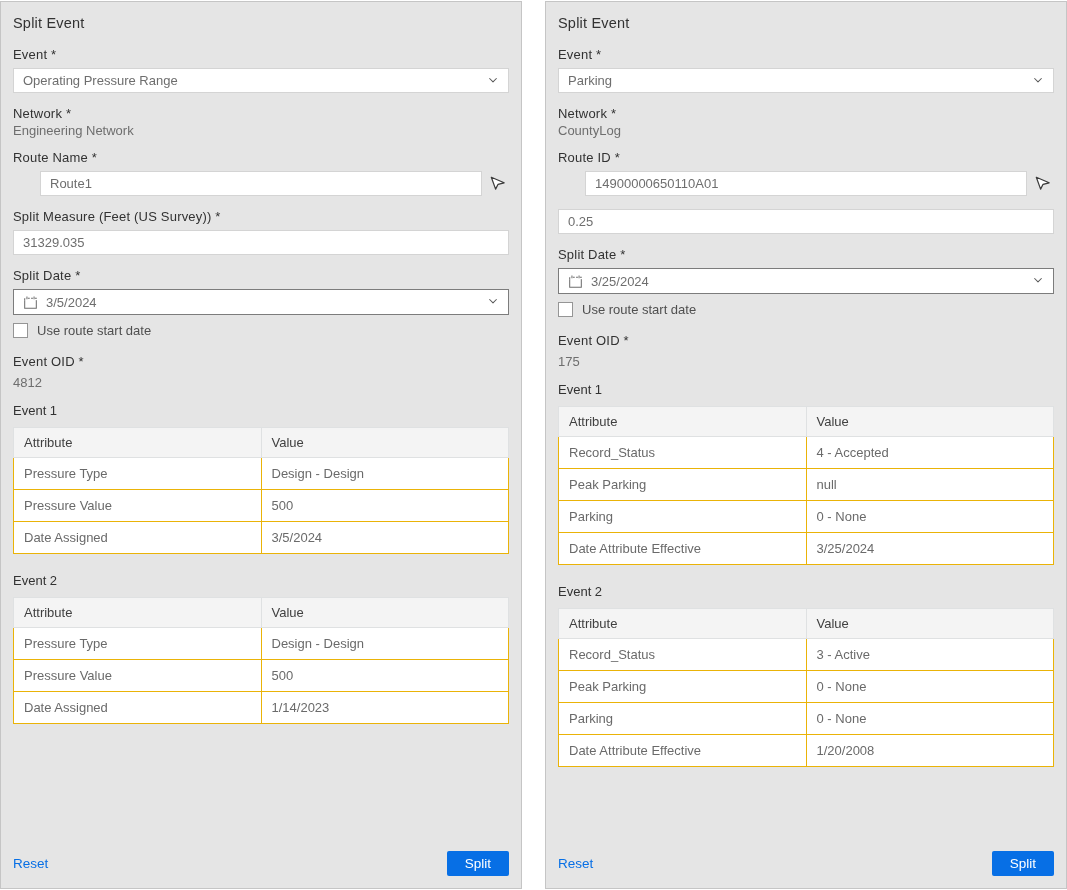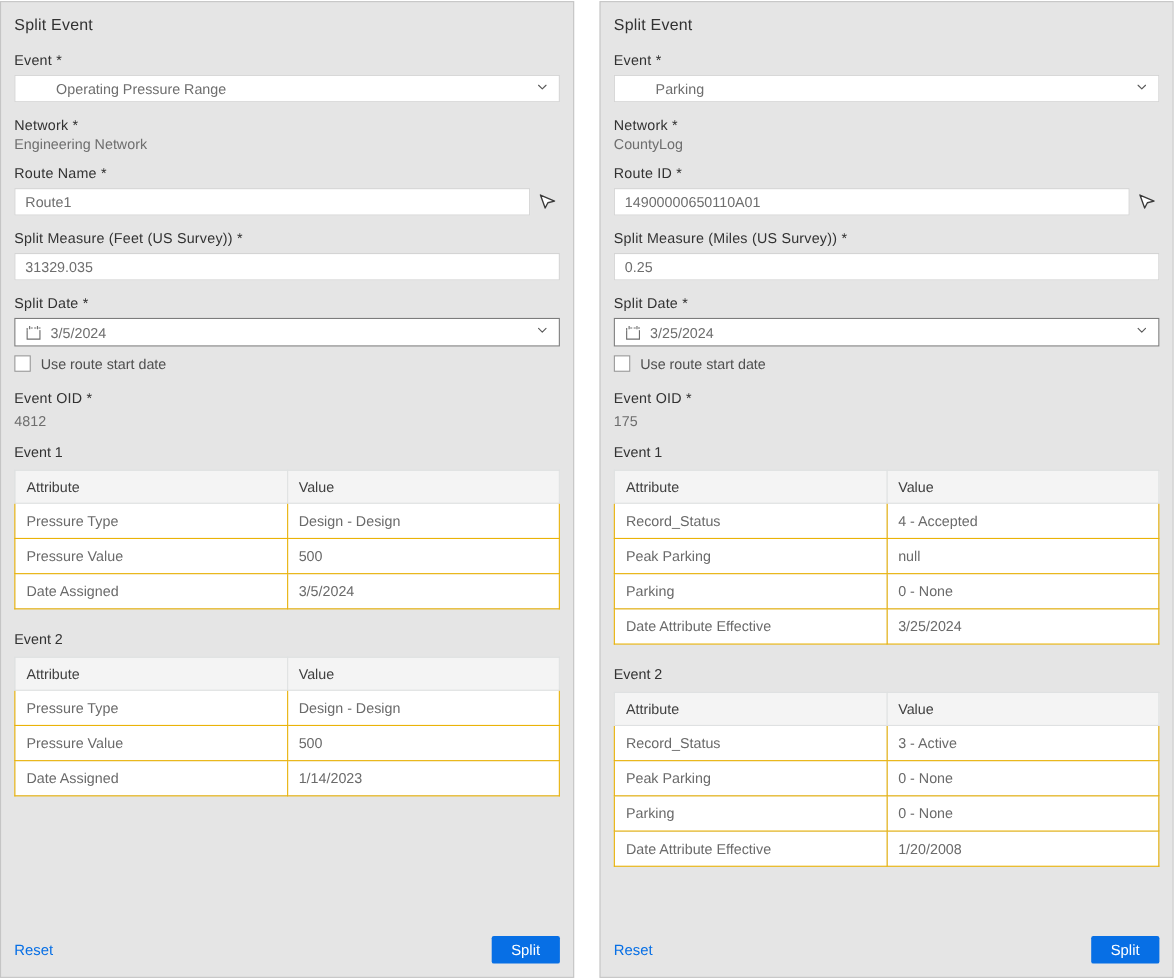--- a/index.html
+++ b/index.html
@@ -24,30 +24,30 @@
   .field-label {
     display: block; font-size: 13px; color: #323232;
     margin-bottom: 6px; letter-spacing: .2px;
   }
   .field { margin-bottom: 13px; }
   .select-box {
     height: 25px; border: 1px solid #d4d4d4; background: #fff;
     display: flex; align-items: center; justify-content: space-between;
     padding: 0 9px; cursor: pointer;
   }
-  .select-box .sel-text { font-size: 13px; color: #6e6e6e; margin-left: 28px; }
+  .select-box .sel-text { font-size: 13px; color: #6e6e6e; }
   .chev { flex: 0 0 auto; }
   .ro-value { font-size: 13px; color: #6e6e6e; margin-top: 1px; }
   .route-row { display: flex; align-items: center; }
   .text-input {
     height: 25px; width: 100%; border: 1px solid #d4d4d4;
     font-family: inherit; font-size: 13px; color: #6e6e6e;
     padding: 0 9px; background: #fff; outline: none;
   }
-  .route-row .text-input { flex: 1 1 auto; }
+  .route-row .text-input { flex: 1 1 auto; margin-left: 27px; }
   .pointer-btn {
     flex: 0 0 auto; width: 24px; height: 24px; margin-left: 3px;
     display: flex; align-items: center; justify-content: center;
     background: transparent; border: none; cursor: pointer;
   }
   .date-box {
     height: 26px; border: 1px solid #7c7c7c; background: #fff;
     display: flex; align-items: center; padding: 0 9px; cursor: pointer;
   }
   .date-box .cal { margin-right: 8px; display: flex; }
@@ -249,21 +249,20 @@
           <span>
             <svg width="19" height="19" viewBox="0 0 20 20">
                 <path d="M3.5 4.5 L17 10.3 L10.6 11.9 L8 17 Z" fill="#ffffff" stroke="#3a3a3a" stroke-width="1.3" stroke-linejoin="round"></path>
               </svg>
           </span>
         </button>
       </div>
     </div>
 
     <div class="field">
-      <span class="field-label">Split Measure (Miles (US Survey)) *</span>
       <input class="text-input" value="0.25" style="">
     </div>
 
     <div class="field" style="margin-bottom:10px">
       <span class="field-label">Split Date *</span>
       <div class="date-box">
         <span class="cal">
           <svg width="15" height="15" viewBox="0 0 16 16">
               <g fill="none" stroke="#6e6e6e" stroke-width="1.1">
                 <path d="M1.8 5.5 V14.2 H14.2 V5.5"></path>

